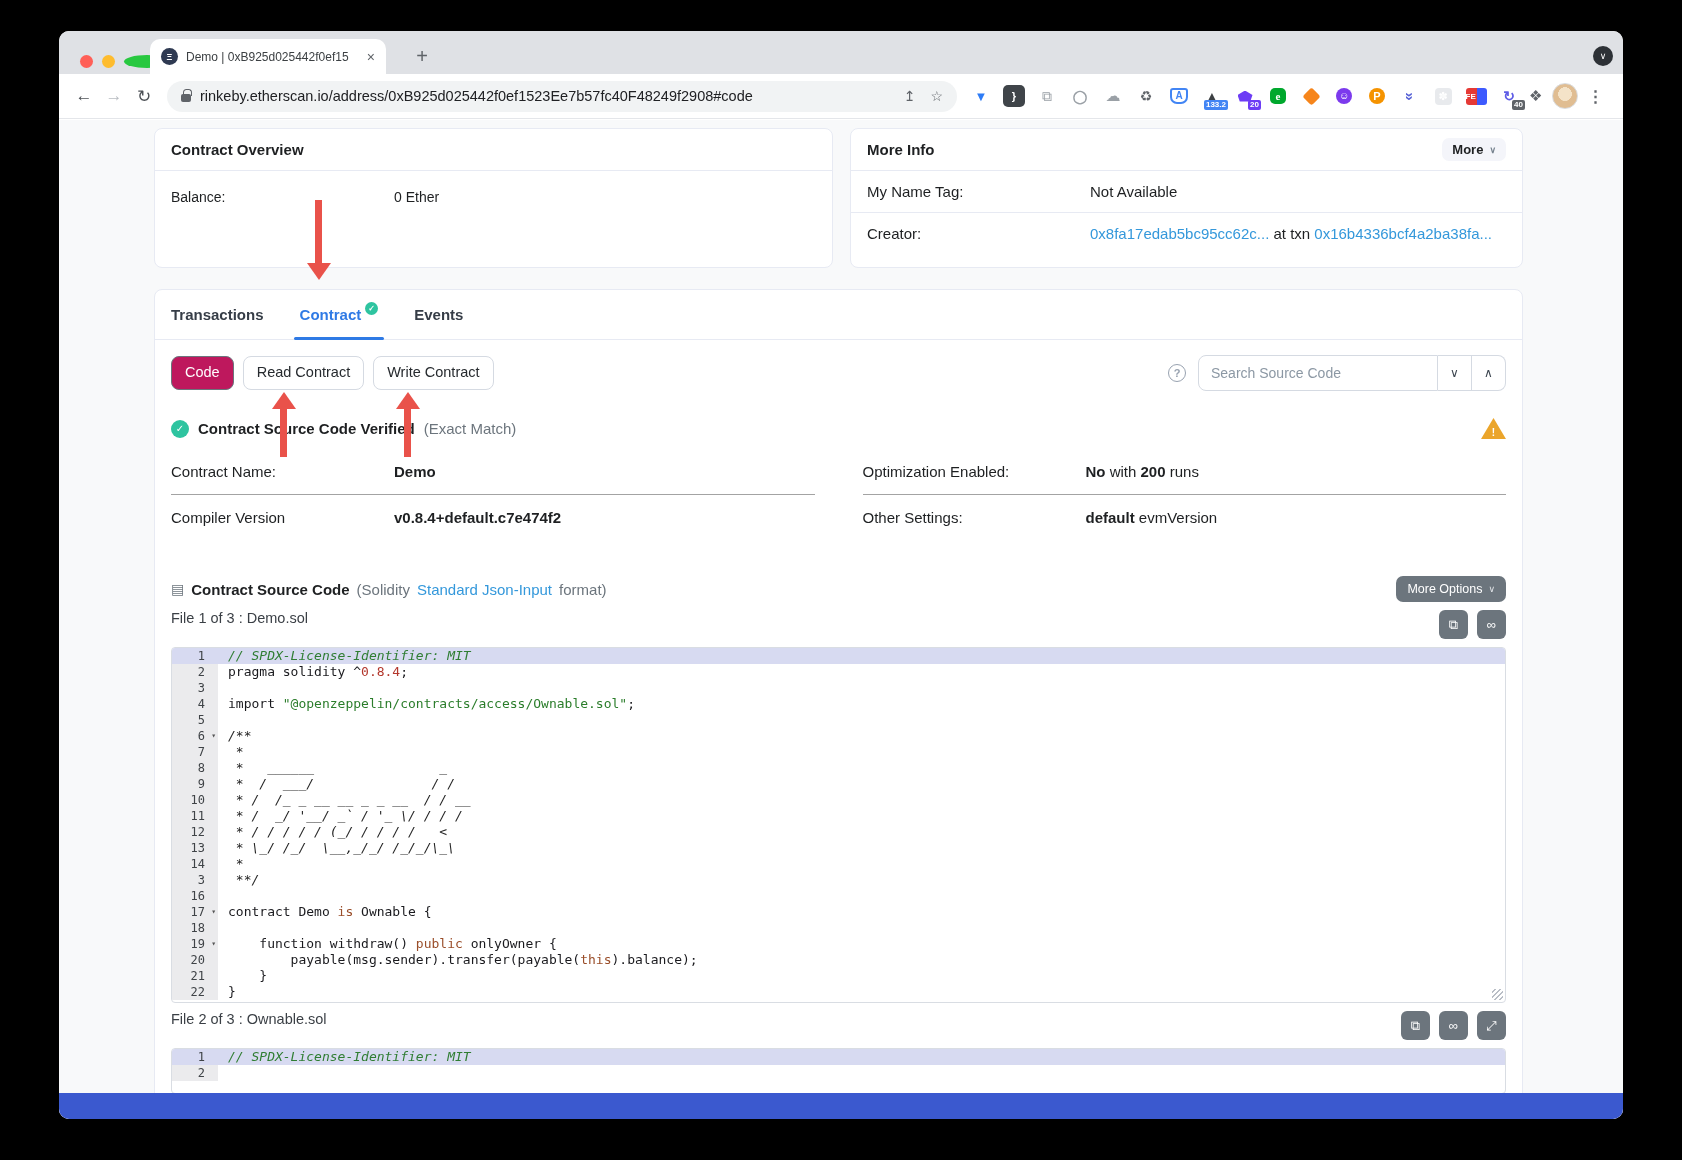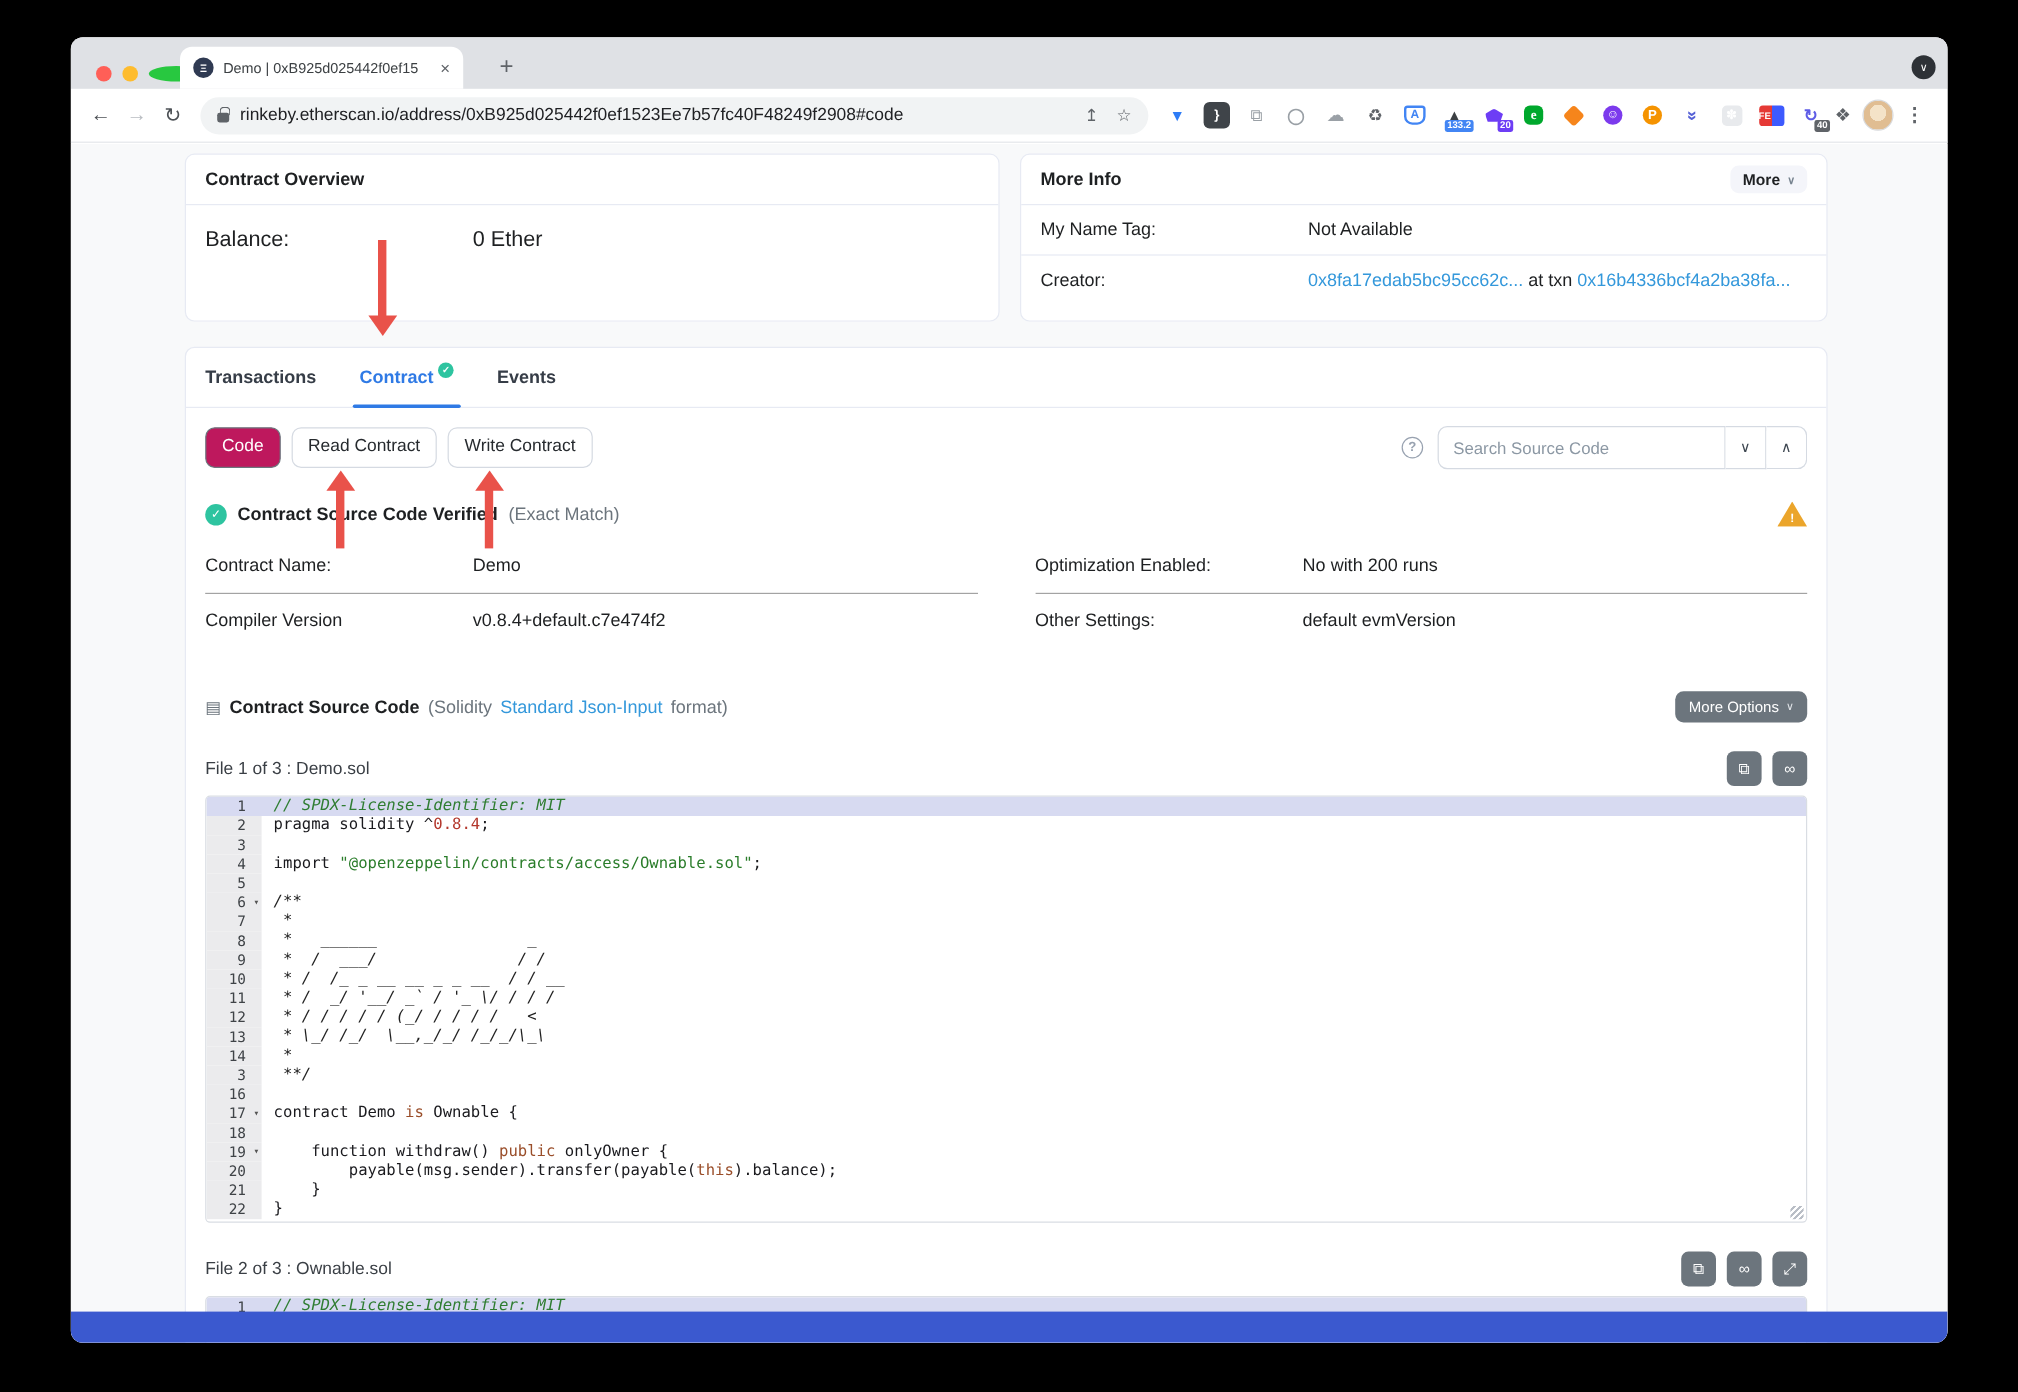--- a/index.html
+++ b/index.html
@@ -54,21 +54,21 @@
   .puzzle{color:#5f6368;font-size:15px;margin-left:9px}
   .avatar{width:26px;height:26px;border-radius:50%;margin-left:10px;background:radial-gradient(circle at 50% 42%,#f4e3c8 0 37%,#e0bd92 38% 100%);border:1px solid #d8dadd}
   .menu3{color:#5f6368;font-size:16px;margin-left:9px;font-weight:700}
   
   .content{position:absolute;top:89px;left:0;right:0;bottom:0;background:#f8f9fa;overflow:hidden}
   .cards-row{display:flex;gap:17px;margin:8px 100px 0 95px}
   .card{background:#fff;border:1px solid #e7eaf3;border-radius:8px;height:140px}
   .card.ov{width:679px;flex:0 0 auto}
   .card.mi{flex:1}
   .card-h{display:flex;align-items:center;padding:0 16px;height:42px;border-bottom:1px solid #e7eaf3;font-weight:700;font-size:15px;color:#1e2022}
-  .ov-row{display:flex;padding:18px 16px 0;font-size:18px;color:#1e2022}
+  .ov-row{display:flex;padding:18px 16px 0;font-size:14px;color:#1e2022}
   .lbl{width:223px;flex:0 0 auto}
   .mi-row{display:flex;padding:12px 16px;font-size:15px;color:#1e2022;align-items:center}
   .mi-row.bd{border-bottom:1px solid #e7eaf3}
   .alink{color:var(--accent-blue);text-decoration:none}
   .more-btn{margin-left:auto;background:#f4f5fa;border-radius:7px;padding:4px 10px;font-size:13px;color:#1e2022;display:flex;gap:6px;align-items:center}
   .chev{font-size:9px;color:#77838f}
   .main-card{margin:21px 100px 0 95px;background:#fff;border:1px solid #e7eaf3;border-radius:8px;height:920px;position:relative}
   .tabs-row{display:flex;gap:36px;align-items:stretch;padding:0 16px;height:50px;border-bottom:1px solid #e7eaf3}
   .tab-item{display:flex;align-items:center;font-weight:700;font-size:15px;color:#363d47;position:relative}
   .tab-item.active{color:var(--tab-active)}
@@ -86,28 +86,28 @@
   .sbtn{width:34px;height:36px;border:1px solid #d5dae2;border-left:none;background:#fff;color:#3d4650;font-size:12px;display:flex;align-items:center;justify-content:center}
   .sbtn:last-child{border-radius:0 8px 8px 0}
   .verified-row{display:flex;align-items:center;gap:9px;margin:27px 16px 0;font-size:15px}
   .vcheck{width:18px;height:18px;border-radius:50%;background:var(--check-green);color:#fff;font-size:10px;display:flex;align-items:center;justify-content:center;flex:0 0 auto}
   .vr-title{font-weight:700;color:#1e2022}
   .vr-muted{color:#6c757d}
   .warn{margin-left:auto;width:25px;height:21px;background:var(--warning);clip-path:polygon(50% 0,100% 100%,0 100%);color:#fff;font-size:10px;font-weight:700;display:flex;align-items:flex-end;justify-content:center;padding-bottom:1px}
   .meta-grid{display:grid;grid-template-columns:1fr 1fr;column-gap:48px;margin:10px 16px 0;font-size:15px;color:#1e2022}
   .mrow{display:flex;align-items:center;padding:14px 0}
   .mrow.bd{border-bottom:1px solid #a3a3a3}
-  .b7{font-weight:400}
+  .b7{font-weight:700}
   .source-header{display:flex;align-items:center;gap:7px;margin:36px 16px 0;font-size:15px}
   .doc{color:#6c757d;font-size:14px}
   .sh-title{font-weight:700;color:#1e2022}
   .sh-mut{color:#6c757d}
   .mo-btn{margin-left:auto;background:#6c757d;color:#fff;border-radius:7px;padding:6px 11px;font-size:12.5px;display:flex;align-items:center;gap:6px}
   .mo-btn .chev{color:#e3e6ea}
-  .file-row{display:flex;align-items:center;margin:24px 16px 0;font-size:14.5px;color:#3a3f45}
+  .file-row{display:flex;margin:8px 16px 0;font-size:14.5px;color:#3a3f45}
   .fbtns{margin-left:auto;display:flex;gap:9px}
   .fbtn{width:29px;height:29px;border-radius:6px;background:#6c757d;color:#fff;display:flex;align-items:center;justify-content:center;font-size:13px}
   .editor{margin:8px 16px 0;border:1px solid #d9dde3;border-radius:4px;background:#fff;overflow:hidden;font-family:"DejaVu Sans Mono",monospace;font-size:13px;position:relative}
   #editor1{height:356px}
   #editor2{height:46px}
   .cl{display:flex;height:16px;line-height:16px}
   .cl.hl{background:#d7daf1}
   .g{width:46px;flex:0 0 auto;background:#ebebed;color:#3f4347;font-size:12px;text-align:right;padding-right:13px;position:relative}
   .cl.hl .g{background:transparent}
   .fd{position:absolute;right:2px;top:0;font-size:8px;color:#555}

